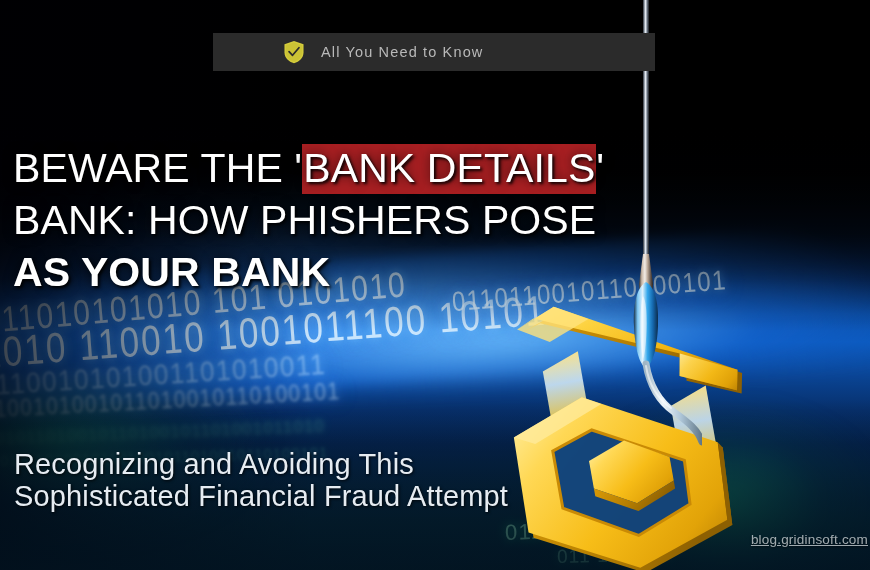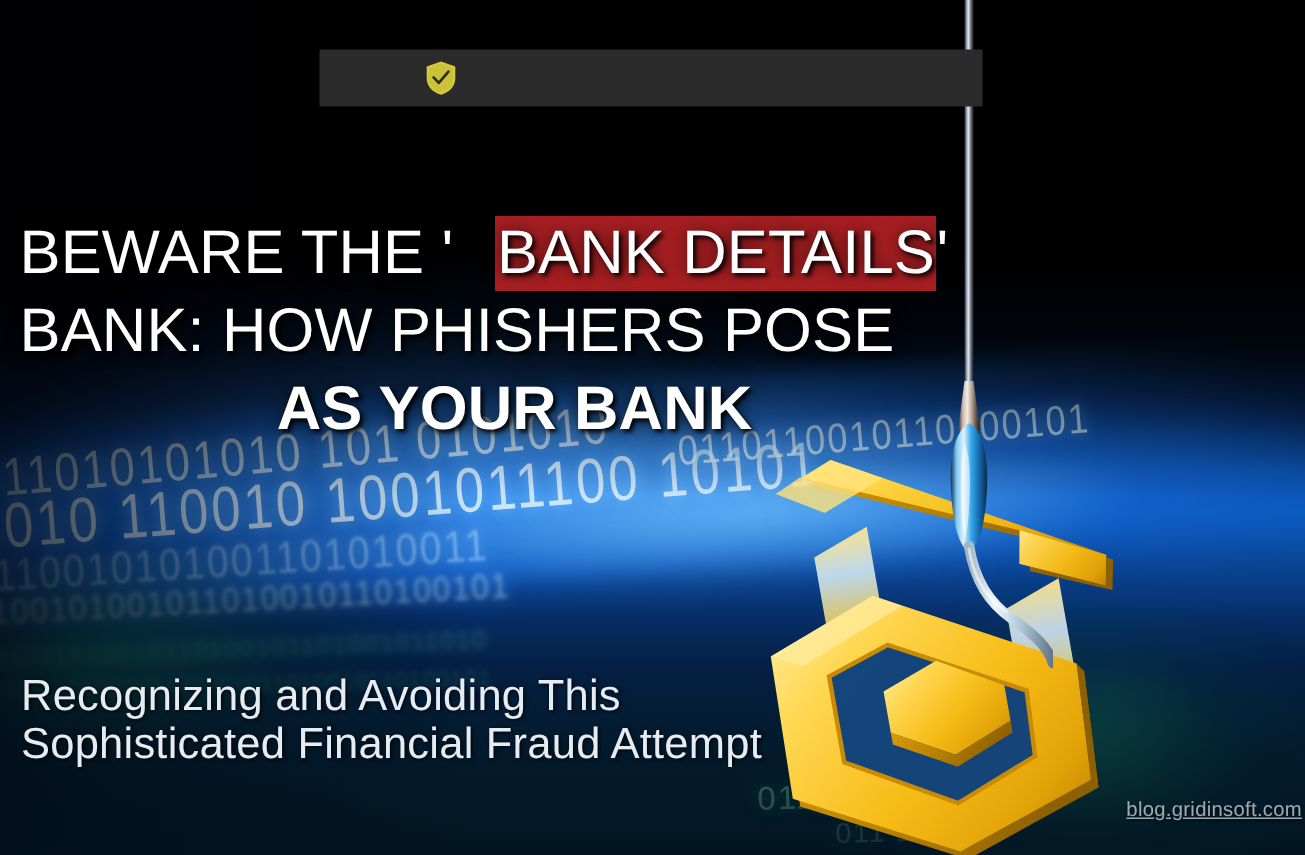--- a/index.html
+++ b/index.html
@@ -149,28 +149,27 @@
   .hl-line{
     color:#ffffff;
     font-size:41px;
     line-height:52px;
     letter-spacing:.1px;
     white-space:nowrap;
     text-shadow:2px 2px 3px rgba(0,0,0,.92),0 0 12px rgba(0,0,0,.75);
   }
   .hl-line.l1{font-weight:400;}
   .hl-line.l2{font-weight:400;}
-  .hl-line.l3{font-weight:700;text-align:center;}
+  .hl-line.l3{font-weight:700;}
   .hl-bold{font-weight:400;}
   .hl-mark{
     background:#a81f22;
     color:#ffffff;
     padding:1px 1px 3px 1px;
     box-decoration-break:clone;
-    margin-left:28px;
     -webkit-box-decoration-break:clone;
   }
 
   
   .subtitle{
     position:absolute;
     left:14px;top:448px;
     z-index:20;
   }
   .sub-line{
@@ -321,20 +320,21 @@
       <path d="M222 262 L226 184 L230 190 L226 268 Z" fill="#8d6002"></path>
     </g>
   </svg>
 
   <div class="badge-bar">
     <svg class="badge-shield" viewBox="0 0 24 26">
       <path d="M12 1 L22.4 4.6 L22.4 13.2 C22.4 19.4 17.9 23.4 12 25.2 C6.1 23.4 1.6 19.4 1.6 13.2 L1.6 4.6 Z" fill="#d4cc3c"></path>
       <path d="M12 2.6 L20.9 5.7 L20.9 13.2 C20.9 18.5 17.1 22.1 12 23.6 C6.9 22.1 3.1 18.5 3.1 13.2 L3.1 5.7 Z" fill="#cbc335"></path>
       <path d="M6.6 12.6 L10.4 16.6 L17.4 8.3" fill="none" stroke="#2b2b2b" stroke-width="1.9" stroke-linecap="round" stroke-linejoin="round"></path>
     </svg>
+    <span class="badge-text">All You Need to Know</span>
   </div>
 
   <div class="headline">
     <div class="hl-line l1"><span>BEWARE THE '</span><span class="hl-mark">BANK DETAILS</span><span>'</span></div>
     <div class="hl-line l2"><span>BANK: HOW </span><span class="hl-bold">PHISHERS POSE</span></div>
     <div class="hl-line l3">AS YOUR BANK</div>
   </div>
 
   <div class="subtitle">
     <div class="sub-line">Recognizing and Avoiding This</div>

